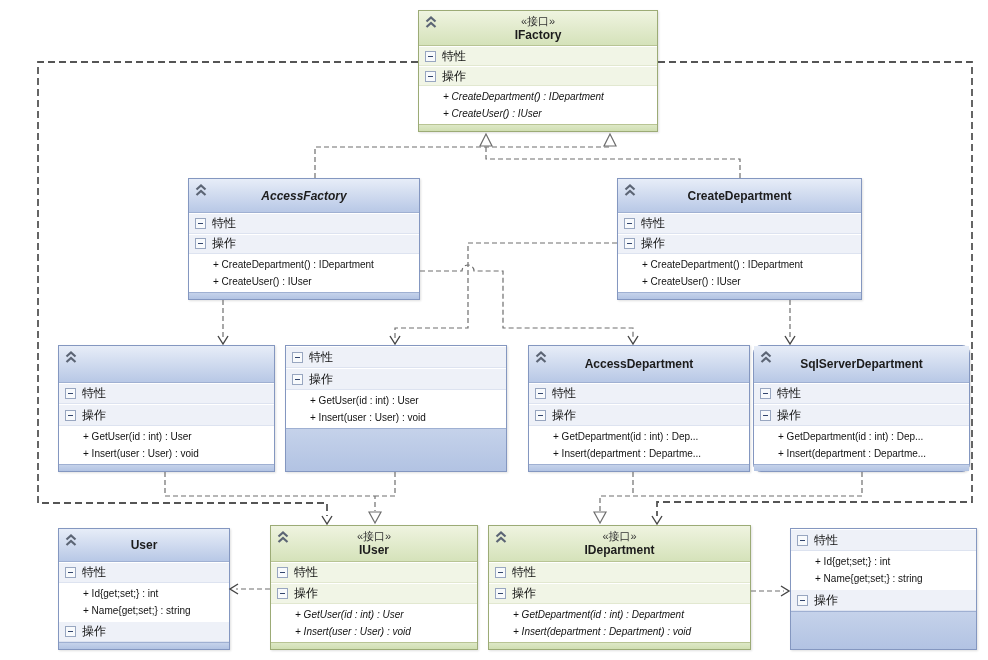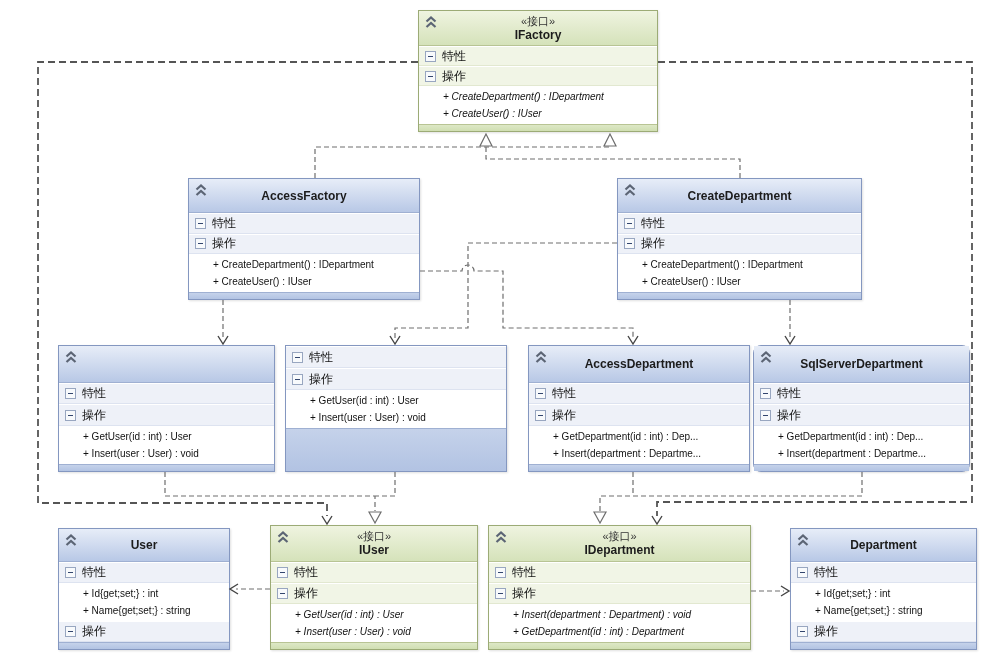--- a/index.html
+++ b/index.html
@@ -111,21 +111,21 @@
       <span>操作</span>
     </div>
     <div class="members">
       <div class="m it">+ CreateDepartment() : IDepartment</div>
       <div class="m it">+ CreateUser() : IUser</div>
     </div>
     <div class="foot"></div>
   </div>
 
   <div class="box blue" style="left:188px;top:178px;width:230px;height:120px;">
-    <div class="hdr" style="height:36px;">
+    <div class="hdr" style="height:36px;font-style:italic;">
       <span class="chev">
         <svg width="14" height="13" viewBox="0 0 14 13">
             <path d="M2.5 5.5 L7 1.5 L11.5 5.5 M2.5 11 L7 7 L11.5 11" fill="none" stroke="#5c6575" stroke-width="2.2"></path>
           </svg>
       </span>
       <div class="title">AccessFactory</div>
     </div>
     <div class="sect">
       <svg width="11" height="11">
           <rect x="0.5" y="0.5" width="10" height="10" fill="#f8fafc" stroke="#98a6c0"></rect>
@@ -367,35 +367,27 @@
       <span>特性</span>
     </div>
     <div class="sect">
       <svg width="11" height="11">
           <rect x="0.5" y="0.5" width="10" height="10" fill="#f8fafc" stroke="#98a6c0"></rect>
           <line x1="3" y1="5.5" x2="8" y2="5.5" stroke="#33466e"></line>
         </svg>
       <span>操作</span>
     </div>
     <div class="members">
+      <div class="m it">+ GetDepartment(id : int) : Department</div>
       <div class="m it">+ Insert(department : Department) : void</div>
-      <div class="m it">+ GetDepartment(id : int) : Department</div>
     </div>
     <div class="foot"></div>
   </div>
 
   <div class="box blue" style="left:790px;top:528px;width:185px;height:120px;">
-    <div class="hdr" style="height:33px;">
-      <span class="chev">
-        <svg width="14" height="13" viewBox="0 0 14 13">
-            <path d="M2.5 5.5 L7 1.5 L11.5 5.5 M2.5 11 L7 7 L11.5 11" fill="none" stroke="#5c6575" stroke-width="2.2"></path>
-          </svg>
-      </span>
-      <div class="title">Department</div>
-    </div>
     <div class="sect">
       <svg width="11" height="11">
           <rect x="0.5" y="0.5" width="10" height="10" fill="#f8fafc" stroke="#98a6c0"></rect>
           <line x1="3" y1="5.5" x2="8" y2="5.5" stroke="#33466e"></line>
         </svg>
       <span>特性</span>
     </div>
     <div class="members">
       <div class="m">+ Id{get;set;} : int</div>
       <div class="m">+ Name{get;set;} : string</div>

